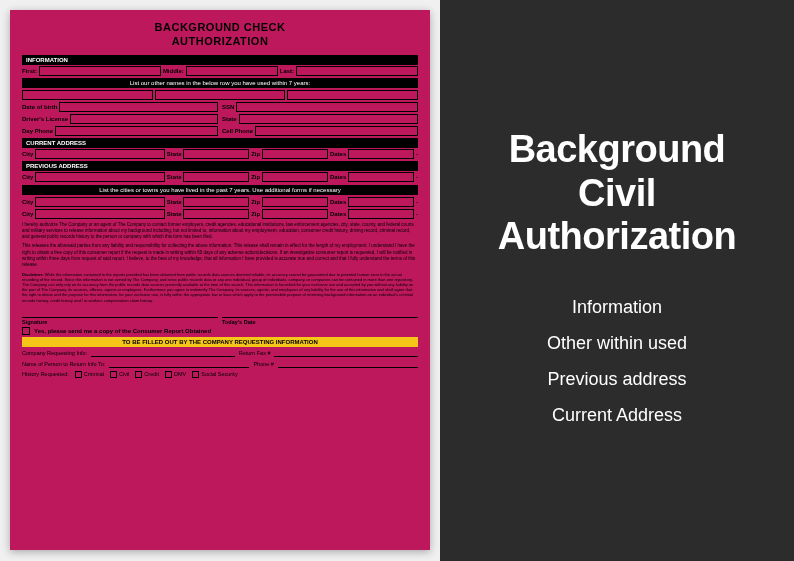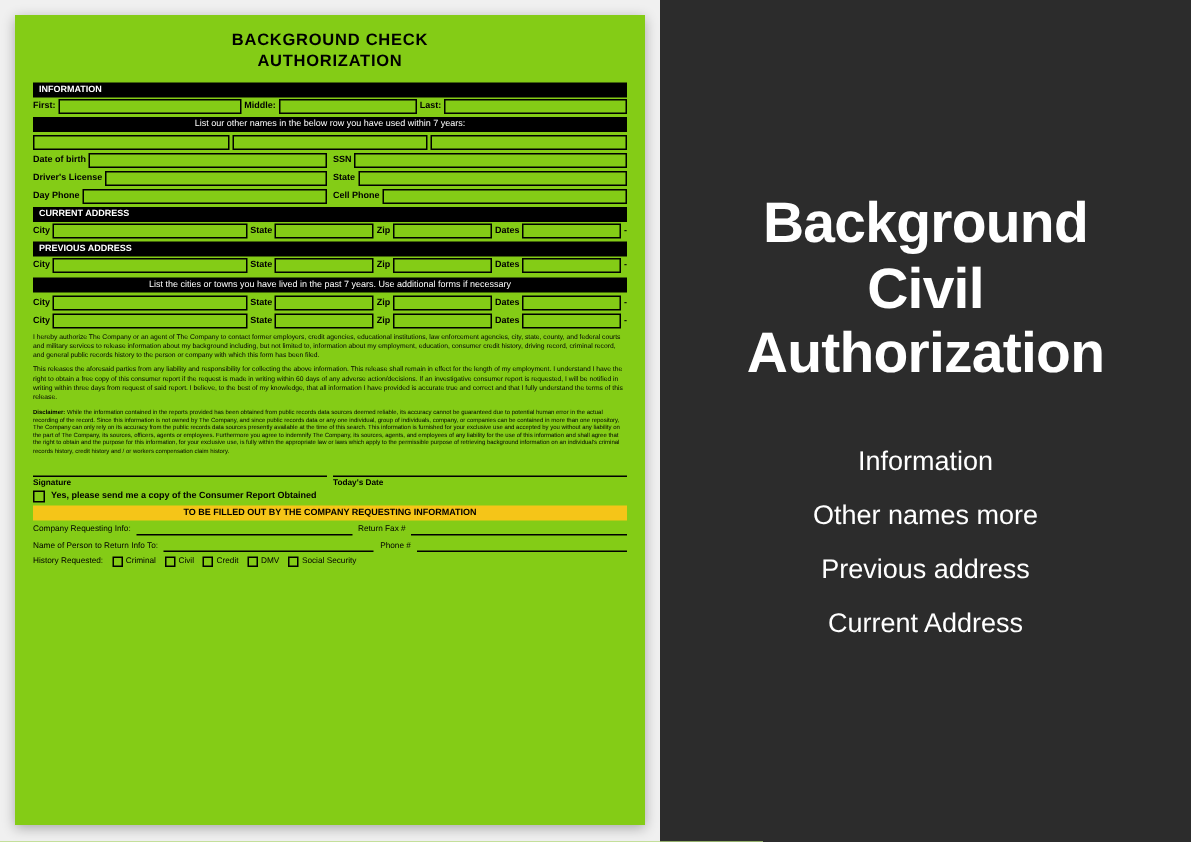--- a/index.html
+++ b/index.html
@@ -18,21 +18,21 @@
       height: 561px;
       background: #f0f0f0;
       display: flex;
       align-items: flex-start;
       justify-content: center;
       padding: 10px;
     }
 
     .document {
       width: 420px;
-      background: #84cc16;
+      background: #be185d;
       padding: 10px 12px;
       font-size: 6px;
       box-shadow: 0 2px 8px rgba(0,0,0,0.3);
       height: 540px;
       overflow: hidden;
     }
 
     .doc-title {
       text-align: center;
       font-size: 11px;
@@ -417,17 +417,17 @@
 </div>
 
 <div class="right-panel">
   <div class="right-title">
     <span>Background</span><br>
     <span>Civil</span><br>
     <span>Authorization</span>
   </div>
   <div class="right-items">
     <span class="right-item">Information</span>
-    <span class="right-item">Other names more</span>
+    <span class="right-item">Other within used</span>
     <span class="right-item">Previous address</span>
     <span class="right-item">Current Address</span>
   </div>
 </div>
 
 </body></html>

